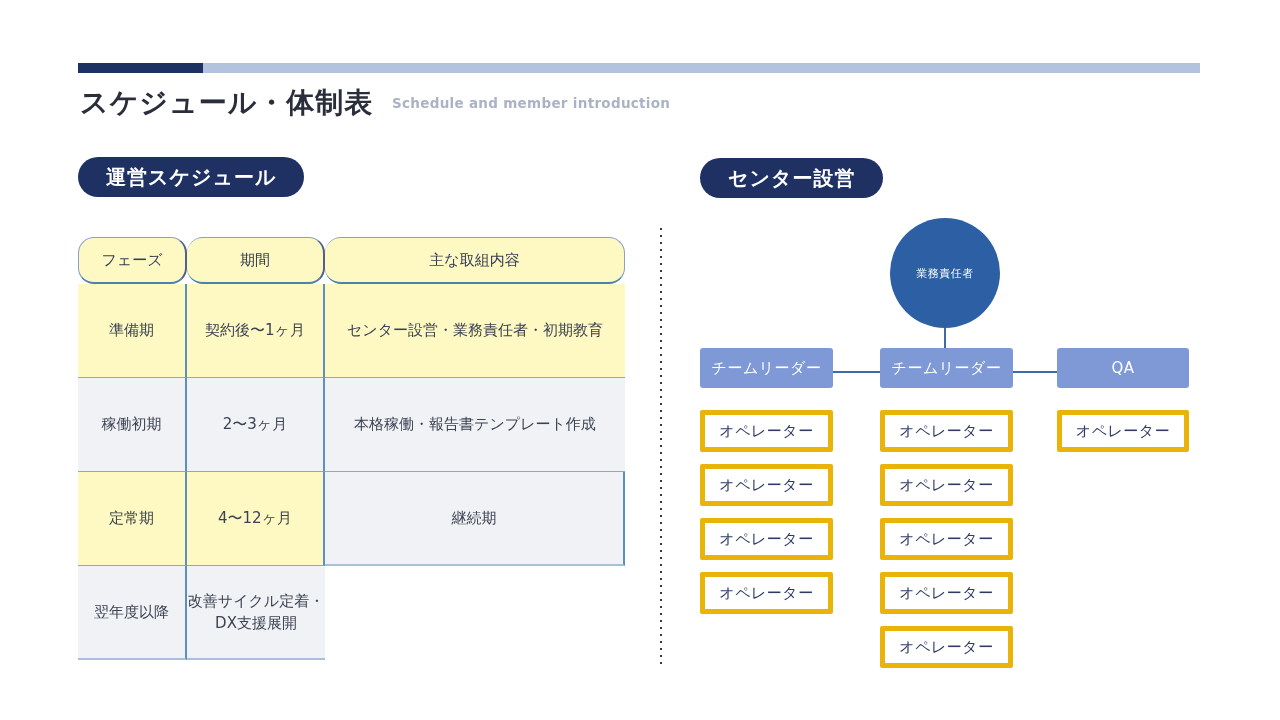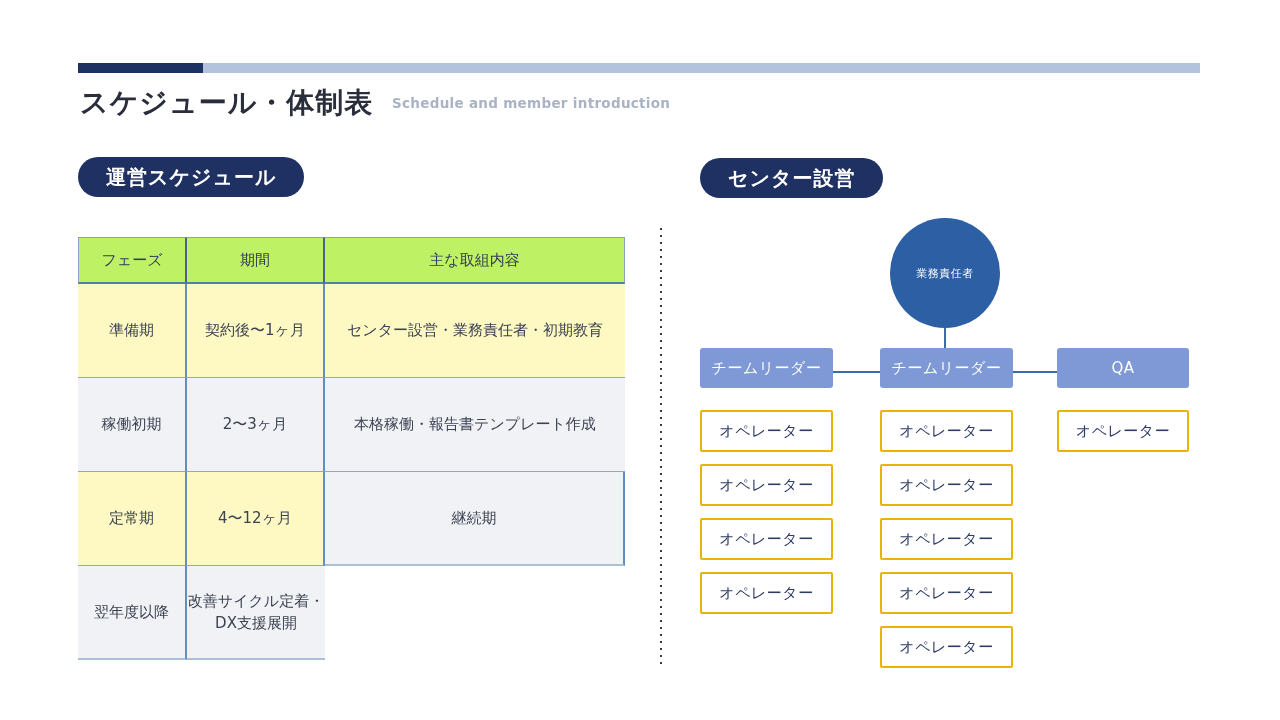--- a/index.html
+++ b/index.html
@@ -36,22 +36,22 @@
   .sched-table{
     position:absolute;left:78px;top:237px;width:547px;
     display:grid;grid-template-columns:109px 138px 300px;
     grid-template-rows:47px repeat(4,94px);
   }
   .cell{
     display:flex;align-items:center;justify-content:center;text-align:center;
     font-size:15px;color:#3b4252;line-height:1.5;
   }
   .cell.head{
-    background:#bef264;color:#333c55;
-    border-bottom:2px solid #4f7fae;border-top:1px solid #8aa0c8;
+    background:#fef9c3;color:#333c55;
+    border-bottom:2px solid #4f7fae;border-top:1px solid #8aa0c8;border-radius:16px;
   }
   .cell.head.c0{border-left:1px solid #8aa0c8;}
   .cell.head.c2{border-right:1px solid #8aa0c8;}
   .cell.c0,.cell.c1{border-right:2px solid #5d8fc0;}
   .cell.head.c0,.cell.head.c1{border-right:2px solid #51618f;}
   .cell.body{border-bottom:1px solid #9aa6b8;}
   .cell.body.last{border-bottom:2px solid #a9c0da;}
   .cell.body.even{background:#fef9c3;}
   .cell.body.odd{background:#f1f2f5;}
 
@@ -72,21 +72,21 @@
   .conn-h.h1{left:833px;width:47px;}
   .conn-h.h2{left:1013px;width:44px;}
 
   .leader-box{
     position:absolute;top:348px;height:40px;border-radius:3px;
     background:#7e99d6;color:#ffffff;font-size:15px;letter-spacing:.5px;
     display:flex;align-items:center;justify-content:center;
   }
   .op-box{
     position:absolute;height:42px;box-sizing:border-box;border-radius:2px;
-    background:#ffffff;border:2px solid #eab308;
+    background:#ffffff;border:5px solid #eab308;
     color:#2e3a66;font-size:15px;letter-spacing:.5px;
     display:flex;align-items:center;justify-content:center;
   }
 </style>
 </head>
 <body>
 
 <div class="topbar">
   <div class="dark"></div>
   <div class="light"></div>

